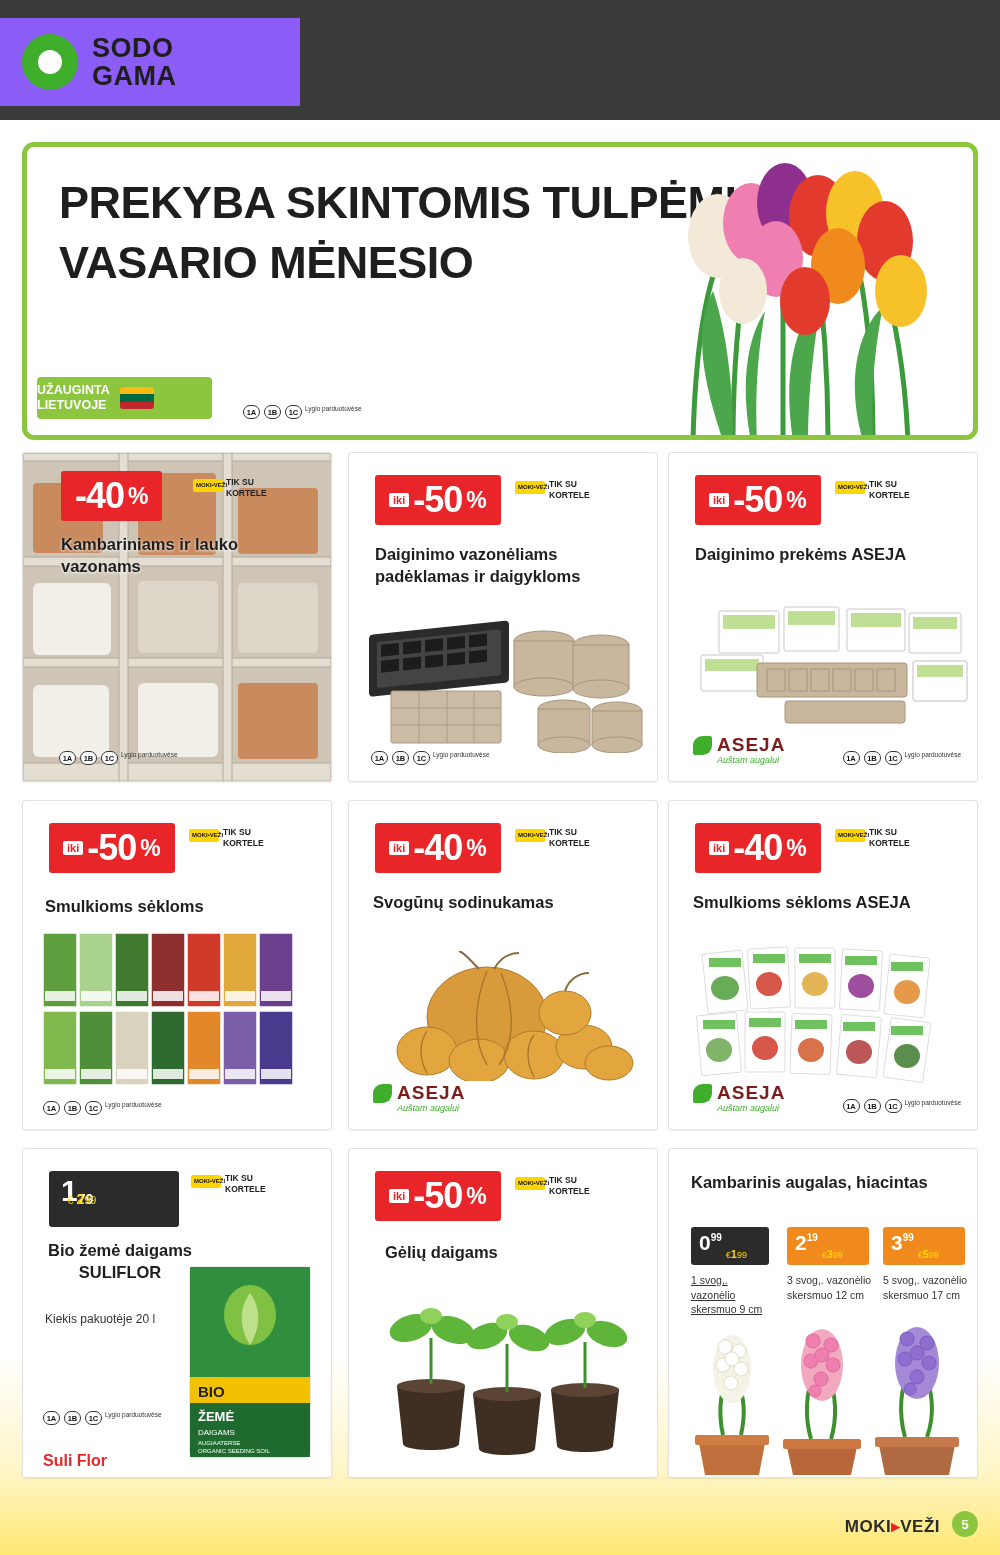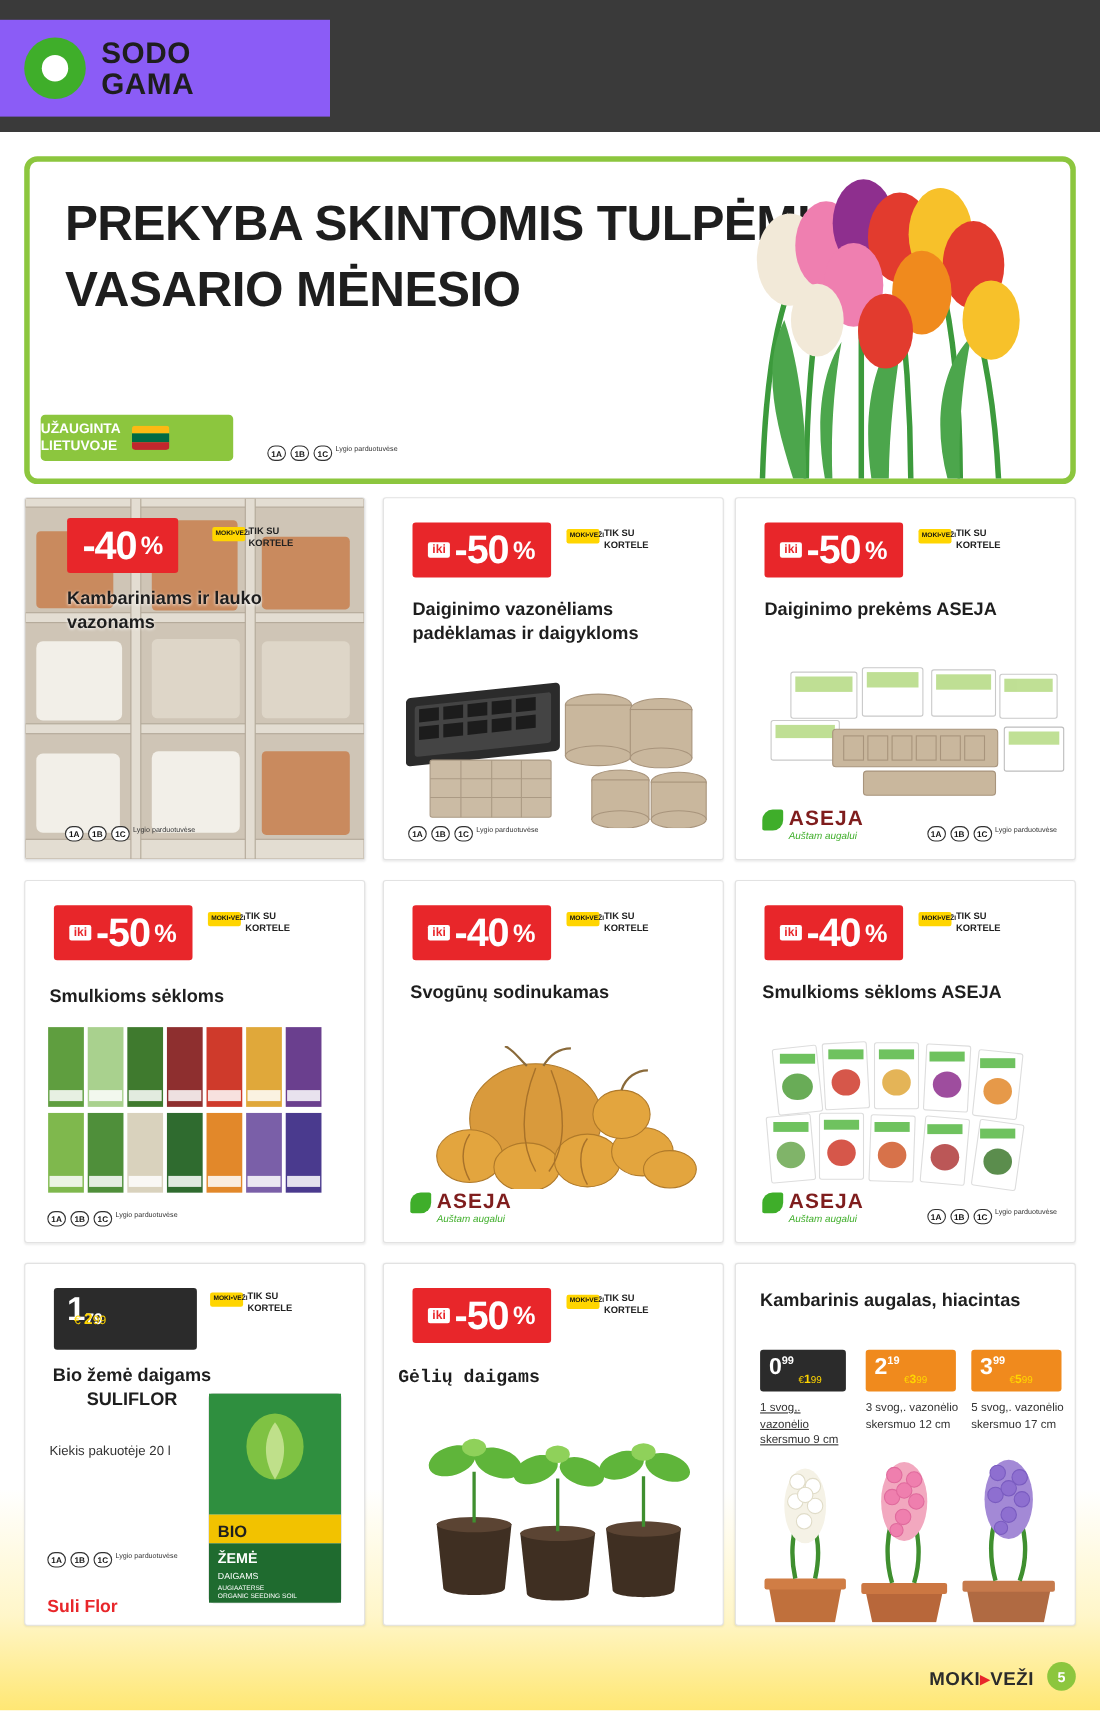--- a/index.html
+++ b/index.html
@@ -609,21 +609,21 @@
   </div>
 
   <div class="card c-r3 col2">
     <div class="disc" style="left:26px;top:22px;height:50px;">
       <span class="iki">iki</span>
       <span class="val">-50</span>
       <span class="pct">%</span>
     </div>
     <div class="mokivezi-tag" style="left:166px;top:28px;">MOKI•VEŽI</div>
     <div class="tiksu" style="left:200px;top:26px;width:60px;">TIK SU KORTELE</div>
-    <div class="ctitle" style="left:13px;top:92px;width:230px;font-family:Liberation Mono, monospace;">Gėlių daigams</div>
+    <div class="ctitle" style="left:36px;top:92px;width:230px;">Gėlių daigams</div>
 
     <div class="img" style="left:20px;top:145px;width:275px;height:165px;">
       <svg width="275" height="165" viewBox="0 0 275 165">
         <g fill="#3f2f22">
           <path d="M28 92 C28 85 96 85 96 92 L90 150 C88 158 36 158 34 150 Z"></path>
           <path d="M104 100 C104 93 172 93 172 100 L166 155 C164 163 112 163 110 155 Z"></path>
           <path d="M182 96 C182 89 250 89 250 96 L244 152 C242 160 190 160 188 152 Z"></path>
         </g>
         <g fill="#5b4433">
           <ellipse cx="62" cy="92" rx="34" ry="7"></ellipse>

